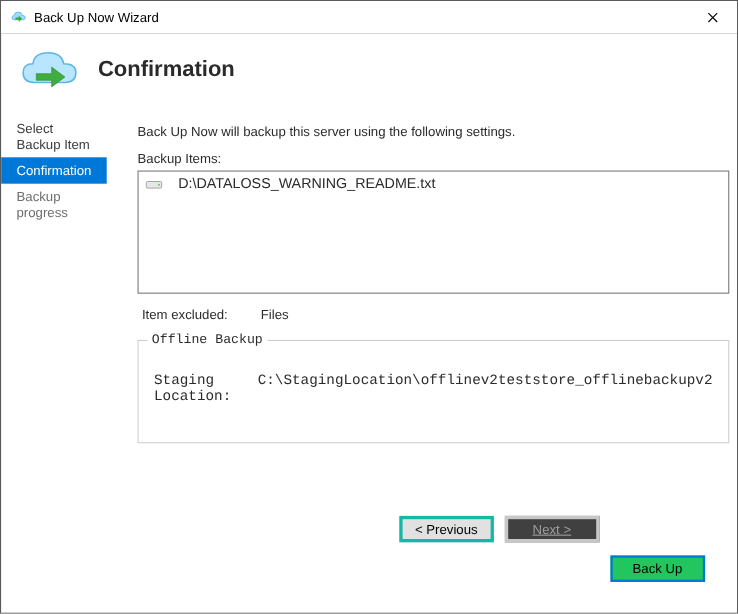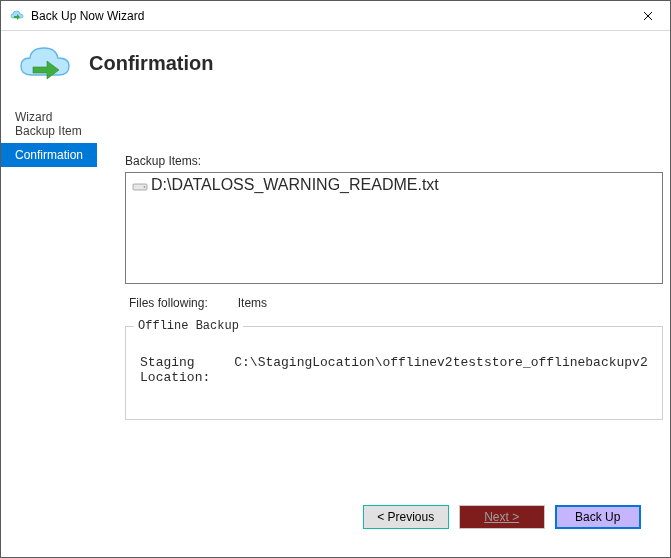--- a/index.html
+++ b/index.html
@@ -80,34 +80,34 @@
   }
   .sidebar-item.dimmed { color: #6d6d6d; }
   .content {
     flex: 1;
     padding: 8px 20px 10px 28px;
     display: flex;
     flex-direction: column;
     color: #2b2b2b;
   }
   .intro { margin: 4px 0 10px 0; }
-  .label { margin-bottom: 4px; margin-top: 45px; }
+  .label { margin-bottom: 4px; }
   .listbox {
     border: 1px solid #7a7a7a;
     height: 112px;
     background: #fff;
     overflow: auto;
     padding: 2px;
   }
   .listrow {
     display: flex;
-    align-items: center;
-    gap: 3px;
+    align-items: flex-end;
+    gap: 14px;
     padding: 1px 4px;
-    font-size: 16px;
+    font-size: 13px;
   }
   .drive-icon {
     width: 16px; height: 12px;
   }
   .excluded-row {
     display: flex;
     gap: 30px;
     padding: 12px 4px 16px 4px;
   }
   .fieldset {
@@ -132,38 +132,39 @@
   }
   .footer {
     padding: 14px 22px 18px 22px;
     display: flex;
     justify-content: flex-end;
     gap: 10px;
   }
   .btn {
     min-width: 86px;
     height: 24px;
-    border: 1px solid #14b8a6;
+    border: 3px solid #14b8a6;
     background: #e1e1e1;
     font-size: 12px;
     font-family: inherit;
     cursor: pointer;
     padding: 0 10px;
   }
   .btn:disabled {
     color: #9d9d9d;
-    background: #7f1d1d;
+    background: #404040;
     border-color: #c7c7c7;
     cursor: default;
     text-decoration: underline;
   }
   .btn.primary {
     border: 2px solid #0078d7;
-    background: #c4b5fd;
+    background: #22c55e;
     padding: 0 18px;
+    margin-top: 36px;
   }
 </style>
 </head>
 <body>
 
 <div class="window">
 
   <div class="titlebar">
     <span class="title-icon">
       <svg viewBox="0 0 16 16" width="16" height="16">
@@ -186,45 +187,49 @@
         <path d="M16 24 L30 24 L30 18 L42 27 L30 36 L30 30 L16 30 Z" fill="#3fae3f" stroke="#2e8a2e" stroke-width="0.6"></path>
       </svg>
     </span>
     <h1>Confirmation</h1>
   </div>
 
   <div class="body">
 
     <div class="sidebar">
       <div class="sidebar-item">
-        <span>Wizard Backup Item</span>
+        <span>Select Backup Item</span>
       </div>
       <div class="sidebar-item active">
         <span>Confirmation</span>
       </div>
+      <div class="sidebar-item dimmed">
+        <span>Backup progress</span>
+      </div>
     </div>
 
     <div class="content">
+      <div class="intro">Back Up Now will backup this server using the following settings.</div>
       <div class="label">Backup Items:</div>
 
       <div class="listbox">
         <div class="listrow">
           <span class="drive-icon">
             <svg viewBox="0 0 16 12" width="16" height="12">
               <rect x="1" y="3" width="14" height="6" rx="1" fill="#e7e7e7" stroke="#9a9a9a" stroke-width="0.8"></rect>
               <circle cx="12.5" cy="6" r="0.9" fill="#6fbf6f"></circle>
             </svg>
           </span>
           <span>D:\DATALOSS_WARNING_README.txt</span>
         </div>
       </div>
 
       <div class="excluded-row">
-        <span>Files following:</span>
-        <span>Items</span>
+        <span>Item excluded:</span>
+        <span>Files</span>
       </div>
 
       <div class="fieldset">
         <span class="fieldset-legend">Offline Backup</span>
         <div class="kv">
           <span>Staging Location:</span>
           <span>C:\StagingLocation\offlinev2teststore_offlinebackupv2</span>
         </div>
       </div>
 

